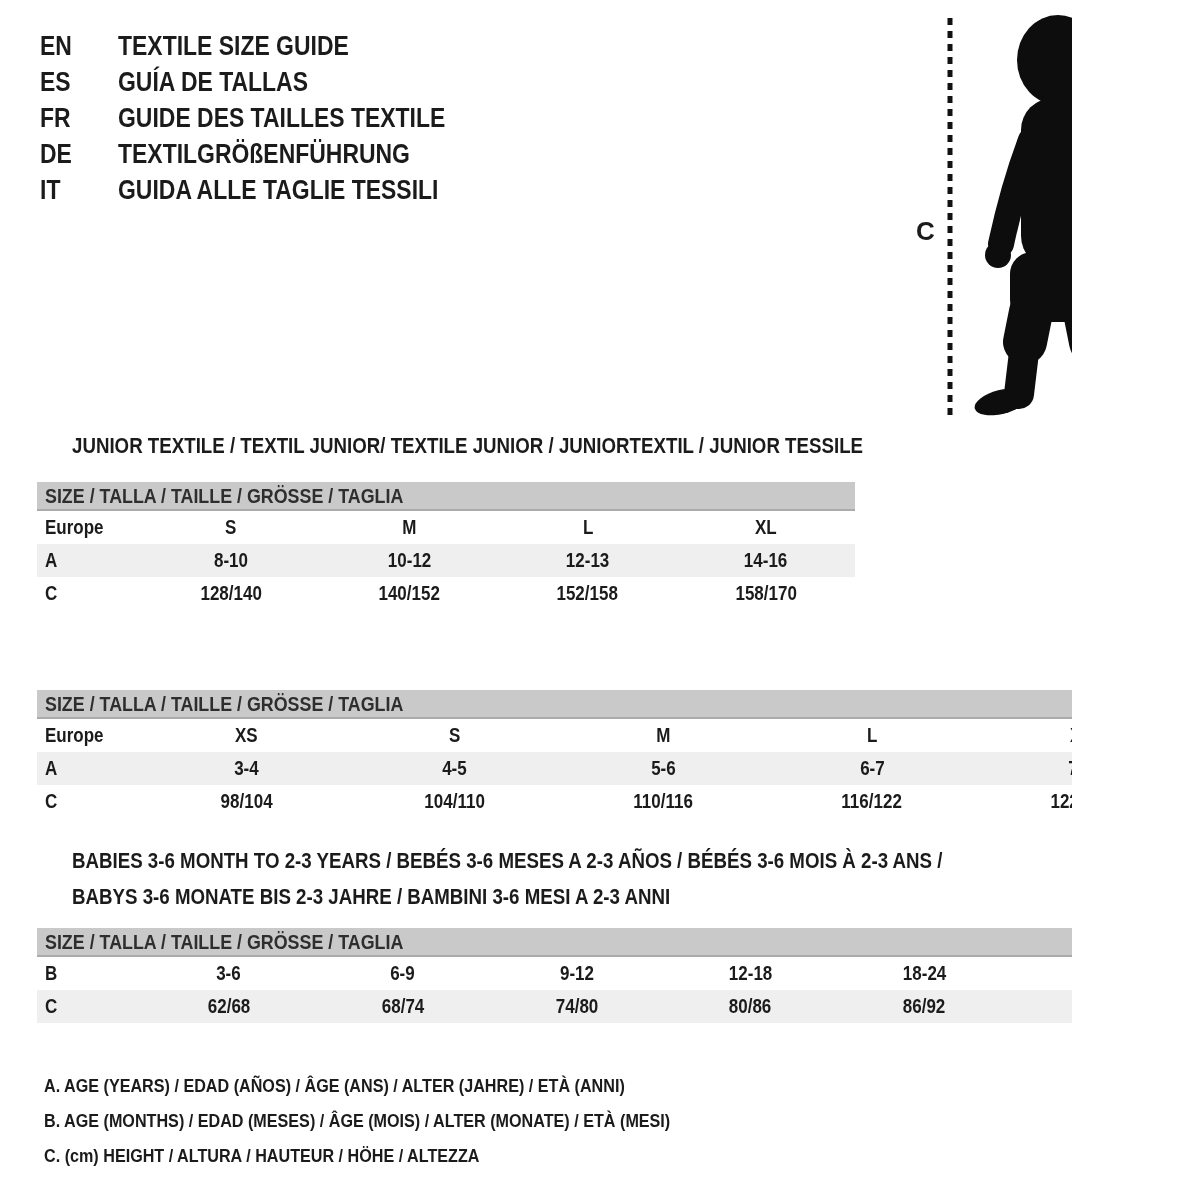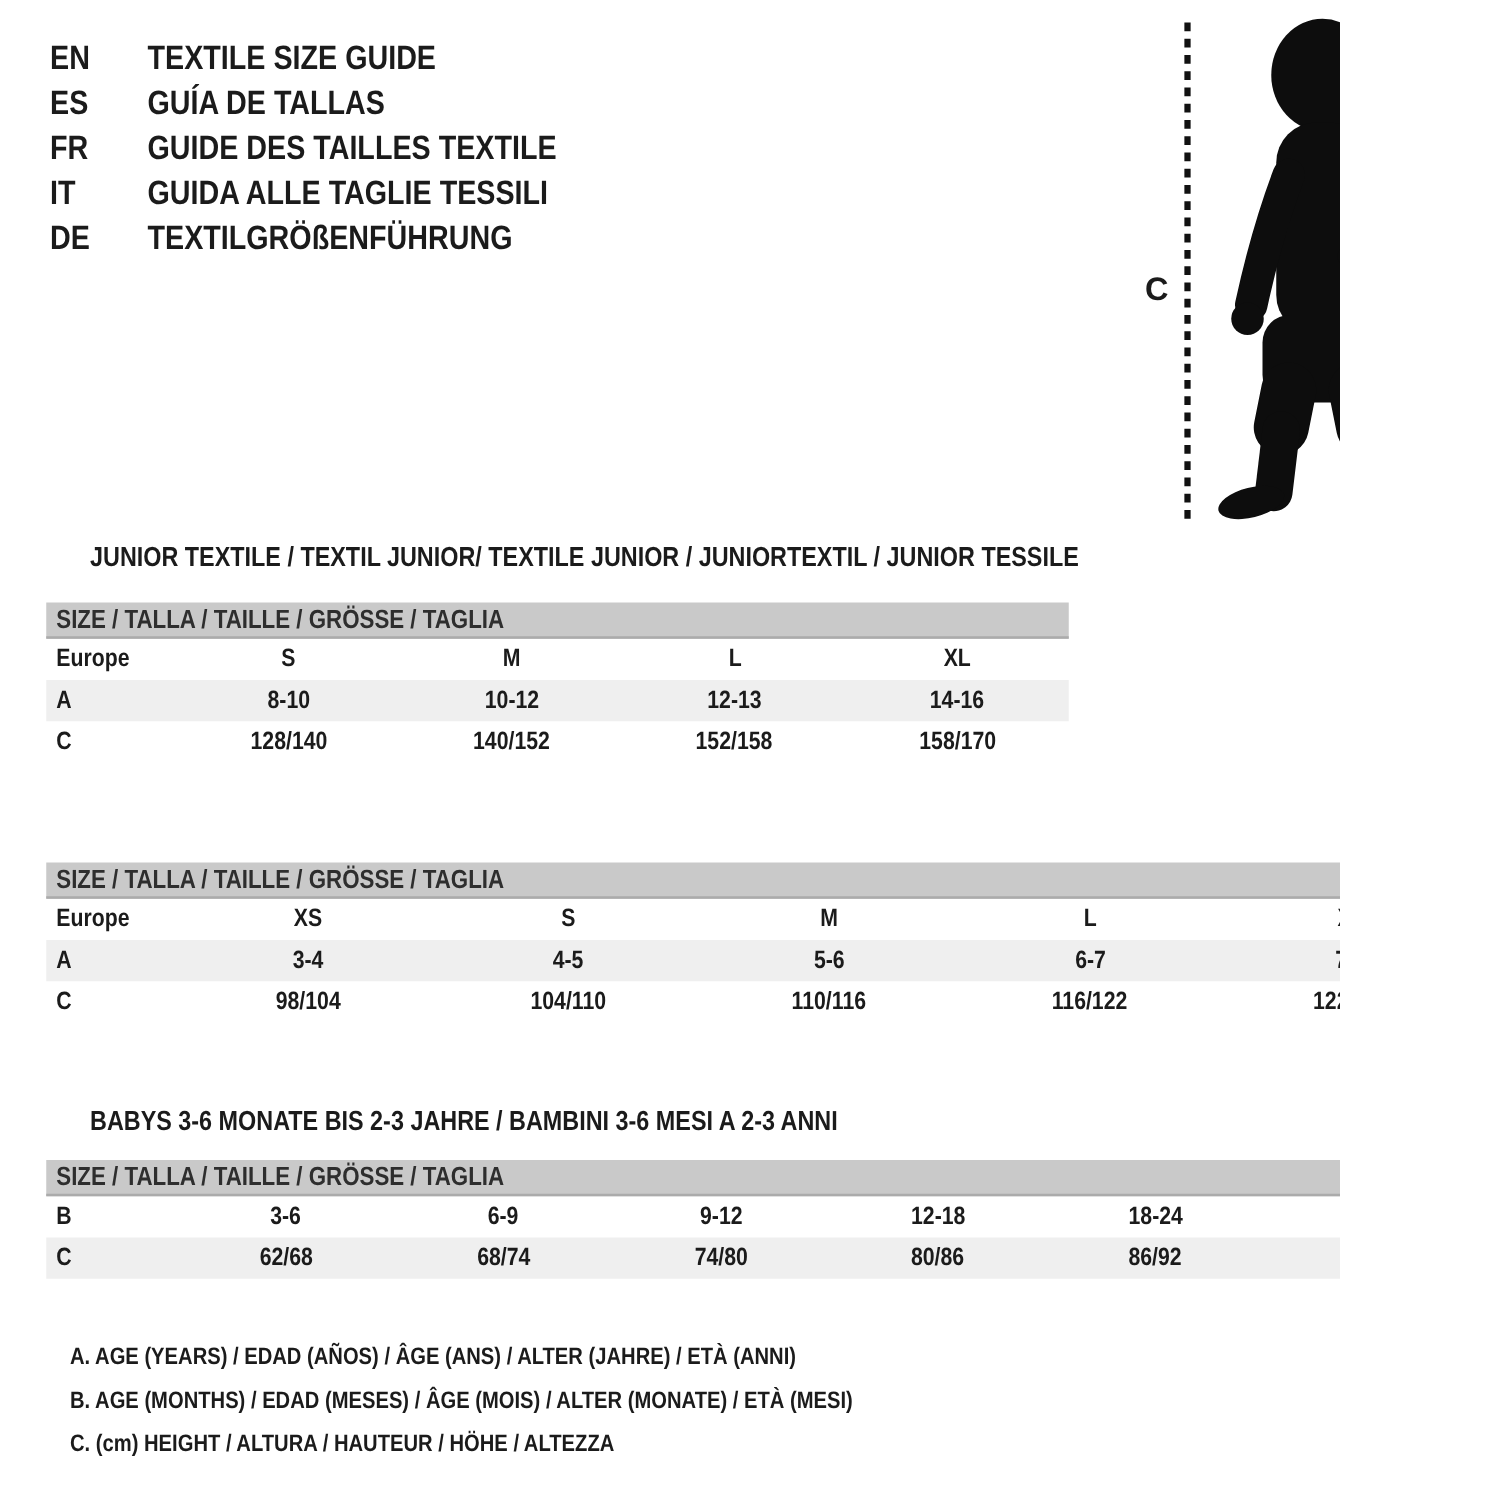--- a/index.html
+++ b/index.html
@@ -34,21 +34,21 @@
     height:29px; background:#c9c9c9; border-bottom:2px solid #ababab;
     display:flex; align-items:center; padding-left:8px; box-sizing:border-box;
     font-size:21px; font-weight:700; color:#2e2e2e;
   }
   .trow { display:flex; height:33px; align-items:center; font-size:20px; font-weight:700; }
   .trow.alt { background:#efefef; }
   .tlabel { width:105px; padding-left:8px; box-sizing:border-box; }
   .tcell  { flex:1; text-align:center; }
 
   
-  .legend { position:absolute; left:56px; top:1068px; }
+  .legend { position:absolute; left:44px; top:1068px; }
   .legend-line { height:35px; display:flex; align-items:center; font-size:19px; font-weight:700; }
 </style>
 </head>
 <body>
 
 <div class="page">
 
   <div class="lang-list">
     <div class="lang-row">
       <span class="lang-code"><span class="cond">EN</span></span>
@@ -56,26 +56,26 @@
     </div>
     <div class="lang-row">
       <span class="lang-code"><span class="cond">ES</span></span>
       <span class="cond">GUÍA DE TALLAS</span>
     </div>
     <div class="lang-row">
       <span class="lang-code"><span class="cond">FR</span></span>
       <span class="cond">GUIDE DES TAILLES TEXTILE</span>
     </div>
     <div class="lang-row">
+      <span class="lang-code"><span class="cond">DE</span></span>
+      <span class="cond">TEXTILGRÖßENFÜHRUNG</span>
+    </div>
+    <div class="lang-row">
       <span class="lang-code"><span class="cond">IT</span></span>
       <span class="cond">GUIDA ALLE TAGLIE TESSILI</span>
-    </div>
-    <div class="lang-row">
-      <span class="lang-code"><span class="cond">DE</span></span>
-      <span class="cond">TEXTILGRÖßENFÜHRUNG</span>
     </div>
   </div>
 
   <div class="figure-area">
     <span class="measure-label">C</span>
     <svg class="measure-line-svg" width="20" height="410" viewBox="0 0 20 410">
       <line x1="10" y1="4" x2="10" y2="404" stroke="#111111" stroke-width="5" stroke-dasharray="7 6"></line>
     </svg>
     <svg class="toddler-svg" width="175" height="405" viewBox="0 0 175 405">
       <g fill="#0d0d0d" stroke="none">
@@ -154,20 +154,23 @@
     <div class="trow">
       <div class="tlabel"><span class="cond">C</span></div>
       <div class="tcell"><span class="condc">98/104</span></div>
       <div class="tcell"><span class="condc">104/110</span></div>
       <div class="tcell"><span class="condc">110/116</span></div>
       <div class="tcell"><span class="condc">116/122</span></div>
       <div class="tcell"><span class="condc">122/128</span></div>
     </div>
   </div>
 
+  <div class="sec-title" style="top:848px;">
+    <span class="cond">BABIES 3-6 MONTH TO 2-3 YEARS / BEBÉS 3-6 MESES A 2-3 AÑOS / BÉBÉS 3-6 MOIS À 2-3 ANS /</span>
+  </div>
   <div class="sec-title" style="top:884px;">
     <span class="cond">BABYS 3-6 MONATE BIS 2-3 JAHRE / BAMBINI 3-6 MESI A 2-3 ANNI</span>
   </div>
   <div class="size-table w-wide" style="top:928px;">
     <div class="thead">
       <span class="cond">SIZE / TALLA / TAILLE / GRÖSSE / TAGLIA</span>
     </div>
     <div class="trow">
       <div class="tlabel"><span class="cond">B</span></div>
       <div class="tcell"><span class="condc">3-6</span></div>

